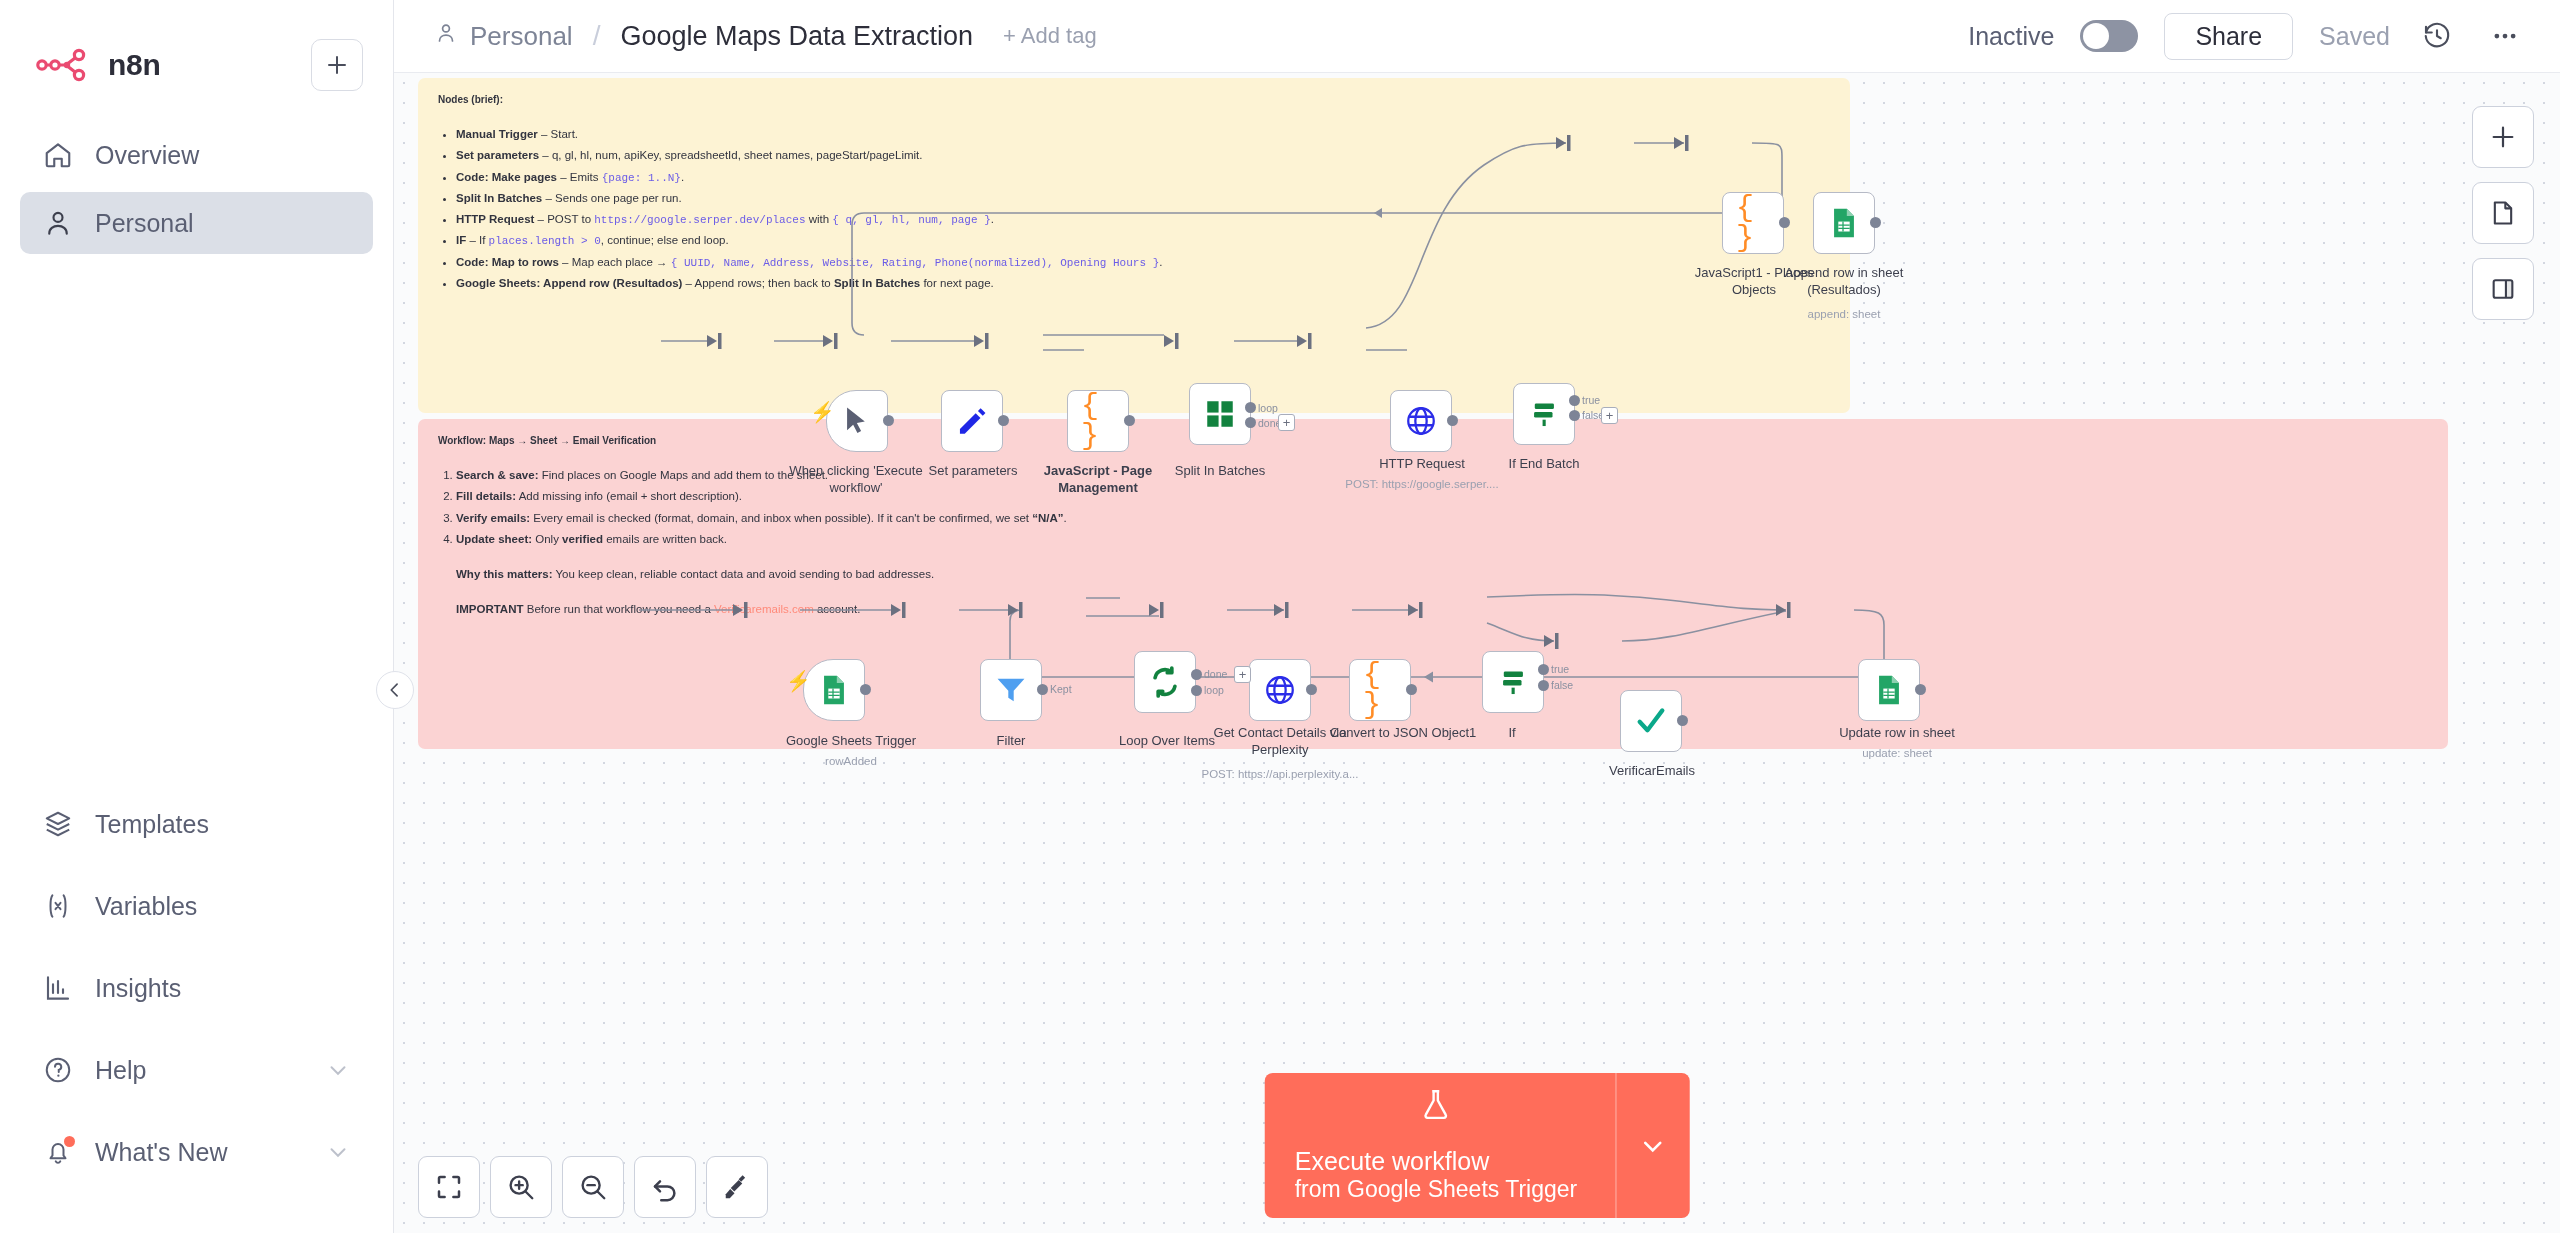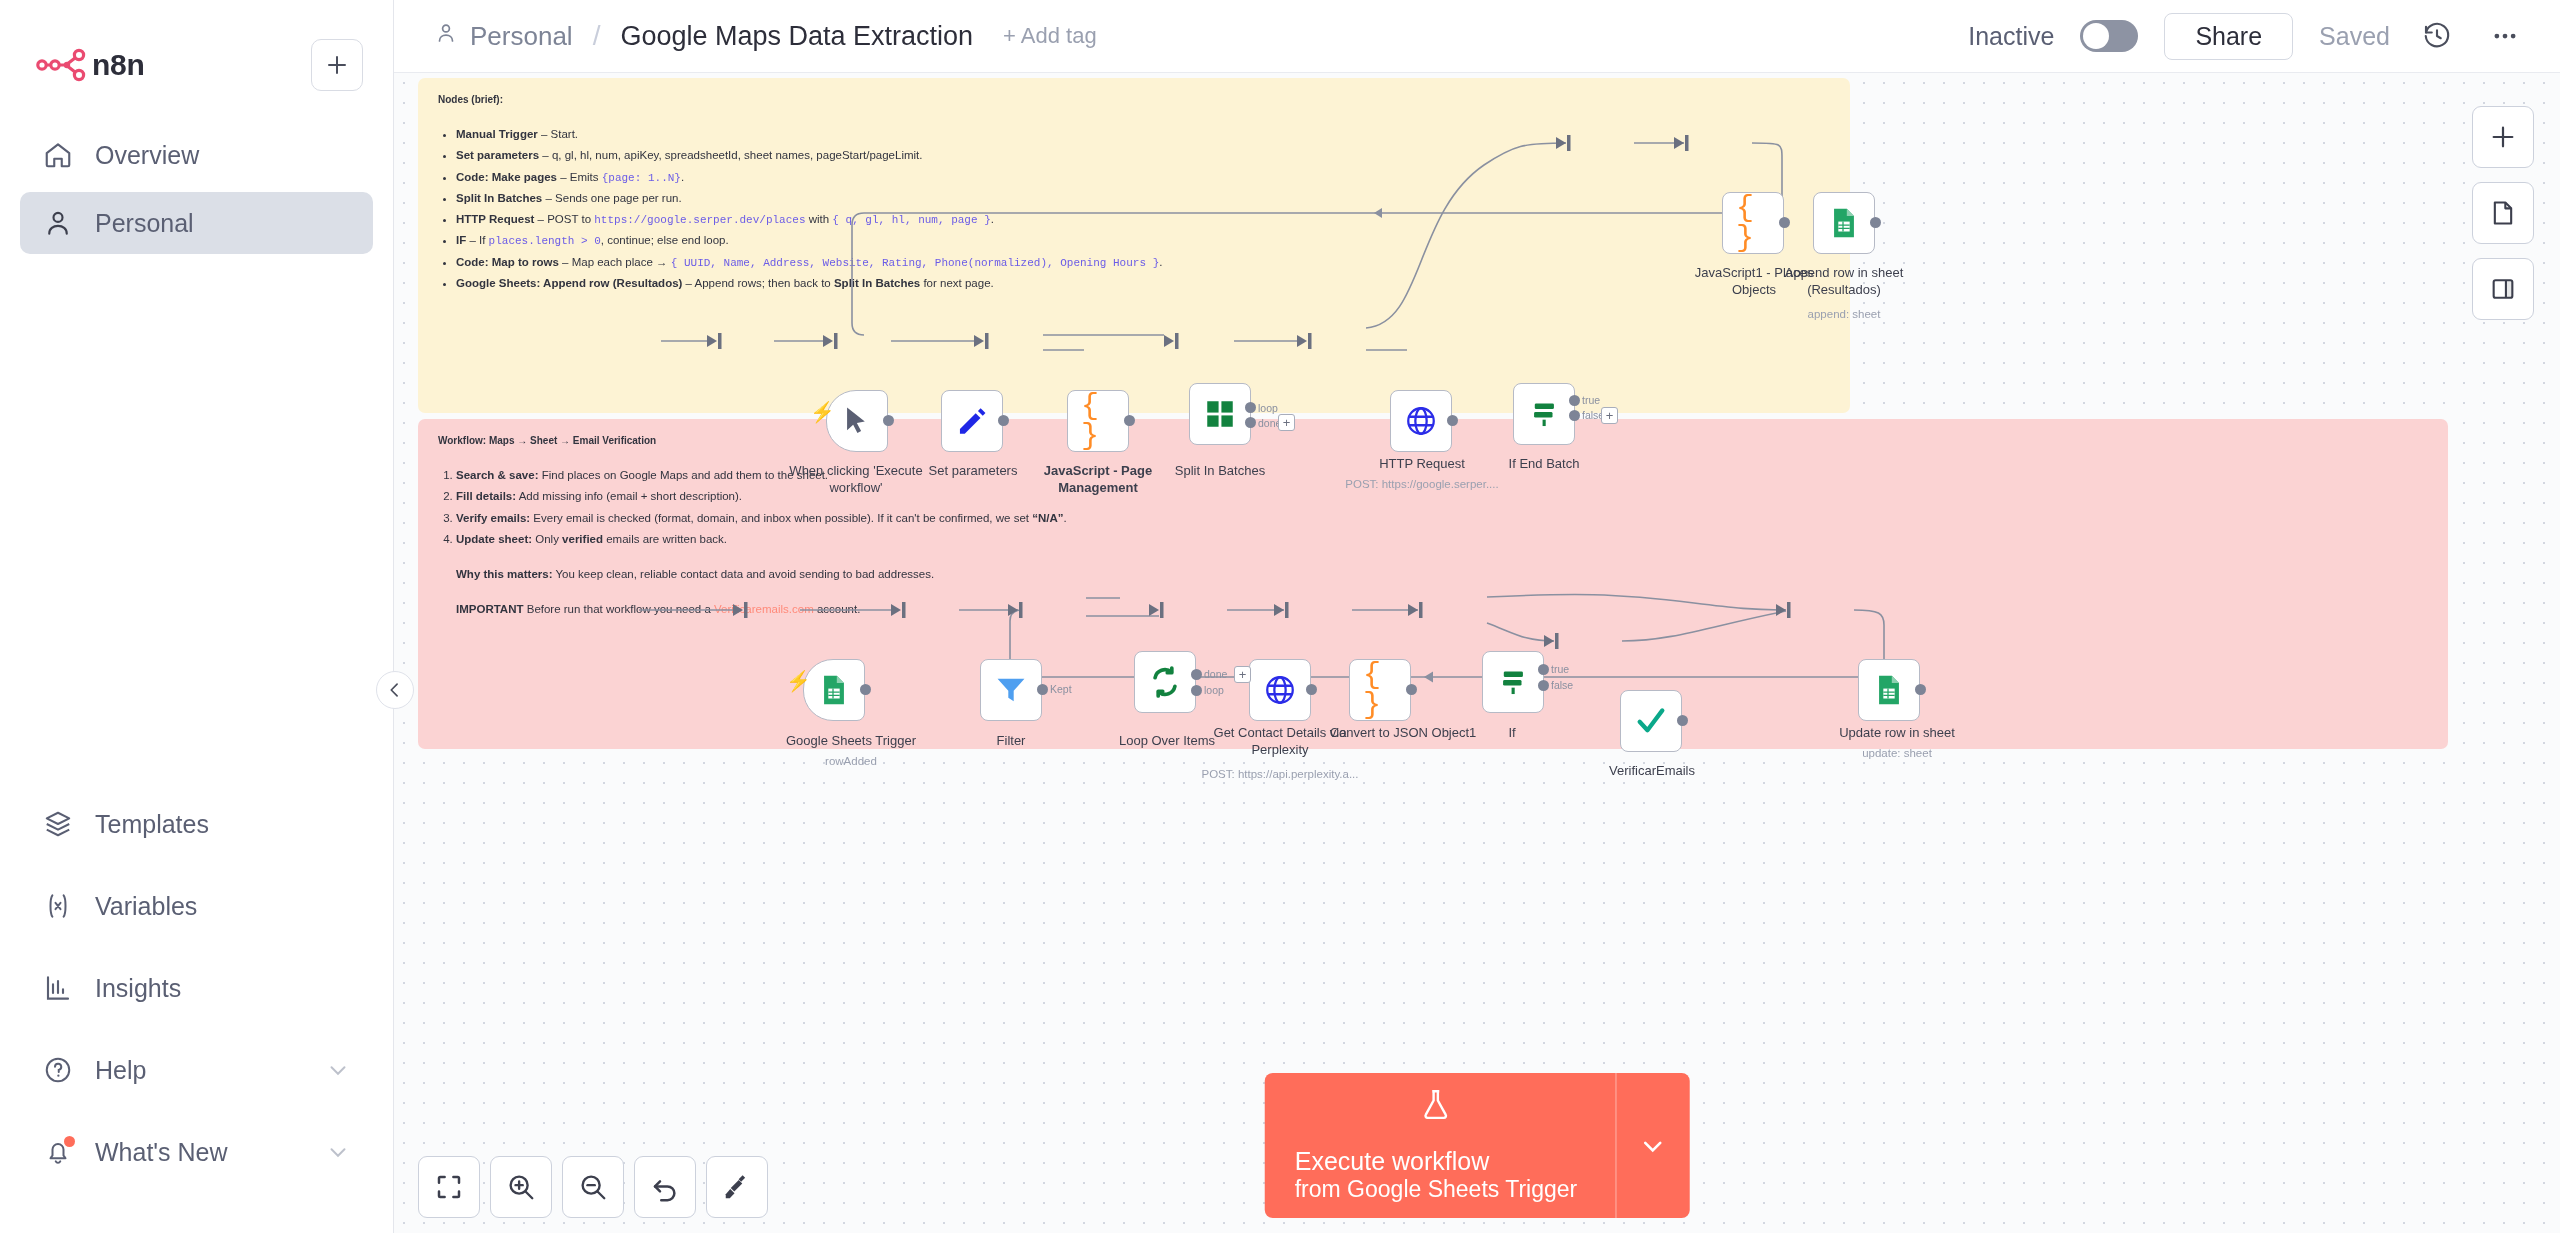--- a/index.html
+++ b/index.html
@@ -11,21 +11,21 @@
   #app { position: relative; width: 2560px; height: 1233px; display: flex; }
 
   
   #sidebar {
     width: 394px; height: 1233px; background: #fff;
     border-right: 1px solid #e4e6ec;
     display: flex; flex-direction: column; flex: 0 0 394px;
     position: relative; z-index: 30;
   }
   .sb-top { display: flex; align-items: center; padding: 30px 30px 0 36px; height: 100px; }
-  .logo-wrap { display: flex; align-items: center; flex: 1; }
+  .logo-wrap { display: flex; align-items: center; gap: 16px; flex: 1; }
   .logo-mark { width: 56px; height: 34px; flex: 0 0 56px; }
   .logo-text { font-size: 30px; font-weight: bold; color: #2d2e3a; letter-spacing: -.3px; }
   .plus-btn {
     width: 52px; height: 52px; border: 1px solid #d9dce4; border-radius: 10px;
     display: flex; align-items: center; justify-content: center;
     background: #fff; cursor: pointer;
   }
   .plus-btn svg { width: 24px; height: 24px; }
 
   .sb-nav { padding: 24px 20px 0 20px; }

